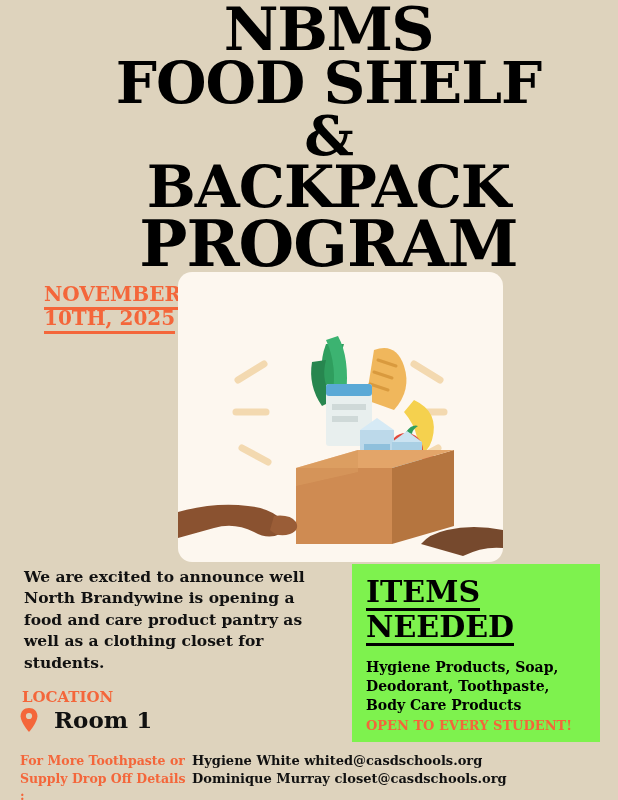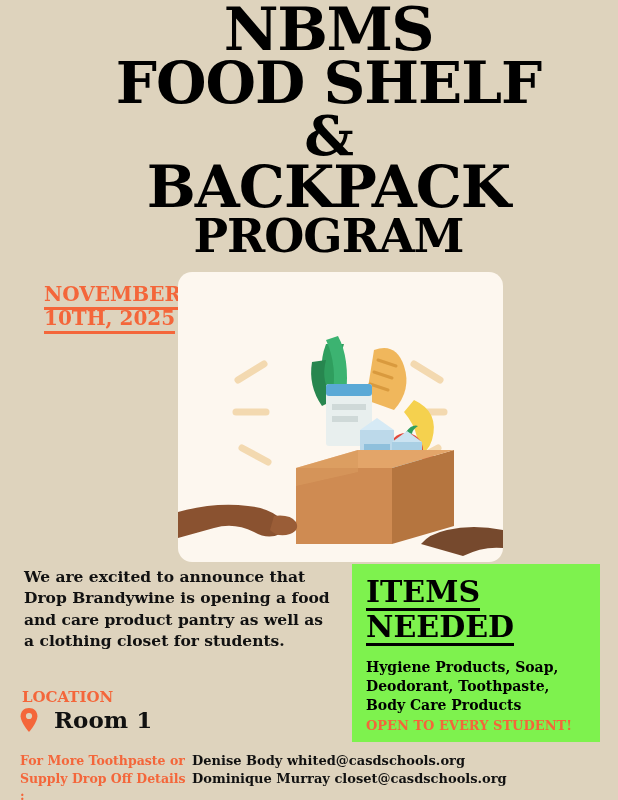--- a/index.html
+++ b/index.html
@@ -39,21 +39,21 @@
   .title-line {
     display: block;
     line-height: 0.92;
     font-size: 58px;
     text-transform: uppercase;
   }
   .title-line.l1 { font-size: 60px; letter-spacing: -1.5px; }
   .title-line.l2 { font-size: 58px; letter-spacing: -1px; }
   .title-line.l3 { font-size: 55px; }
   .title-line.l4 { font-size: 58px; letter-spacing: -1px;}
-  .title-line.l5 { font-size: 46px; letter-spacing: -1px;}
+  .title-line.l5 { font-size: 64px; letter-spacing: -1px;}
 
   
   .opens {
     position: absolute;
     left: 44px;
     top: 283px;
     width: 185px;
     color: #f4663a;
     font-family: "DejaVu Serif", serif;
     font-weight: bold;
@@ -264,21 +264,21 @@
         <path d="M0 240 q36 -10 70 -6 q22 2 34 14 q8 8 -2 14 q-12 6 -26 -2 q-20 -10 -40 -4 l-36 10 z" fill="#8a5230"></path>
         <path d="M96 244 q16 -2 22 6 q4 8 -6 12 q-12 4 -20 -4 z" fill="#9a5d37"></path>
       </g>
 
       <g>
         <path d="M325 258 q-30 -6 -56 0 q-18 4 -26 14 l42 12 q20 -10 40 -8 z" fill="#6f3f22" opacity="0.95"></path>
       </g>
     </svg>
   </div>
 
-  <div class="blurb">We are excited to announce that Drop Brandywine is opening a food and care product pantry as well as a clothing closet for students.</div>
+  <div class="blurb">We are excited to announce well North Brandywine is opening a food and care product pantry as well as a clothing closet for students.</div>
 
   <div class="items-box">
     <div class="items-title">
       <span>ITEMS</span><br>
       <span>NEEDED</span>
     </div>
     <div class="items-list">Hygiene Products,  Soap, Deodorant, Toothpaste, Body Care Products</div>
     <div class="items-note">OPEN TO EVERY STUDENT!</div>
   </div>
 
@@ -292,18 +292,18 @@
     </span>
     <span class="location-value">Room 1</span>
   </div>
 
   <div class="footer">
     <div class="footer-left">
       <div>For More Toothpaste or</div>
       <div>Supply Drop Off Details  :</div>
     </div>
     <div class="footer-right">
-      <div>Denise Body whited@casdschools.org</div>
+      <div>Hygiene White whited@casdschools.org</div>
       <div>Dominique Murray closet@casdschools.org</div>
     </div>
   </div>
 
 </div>
 
 </body></html>

